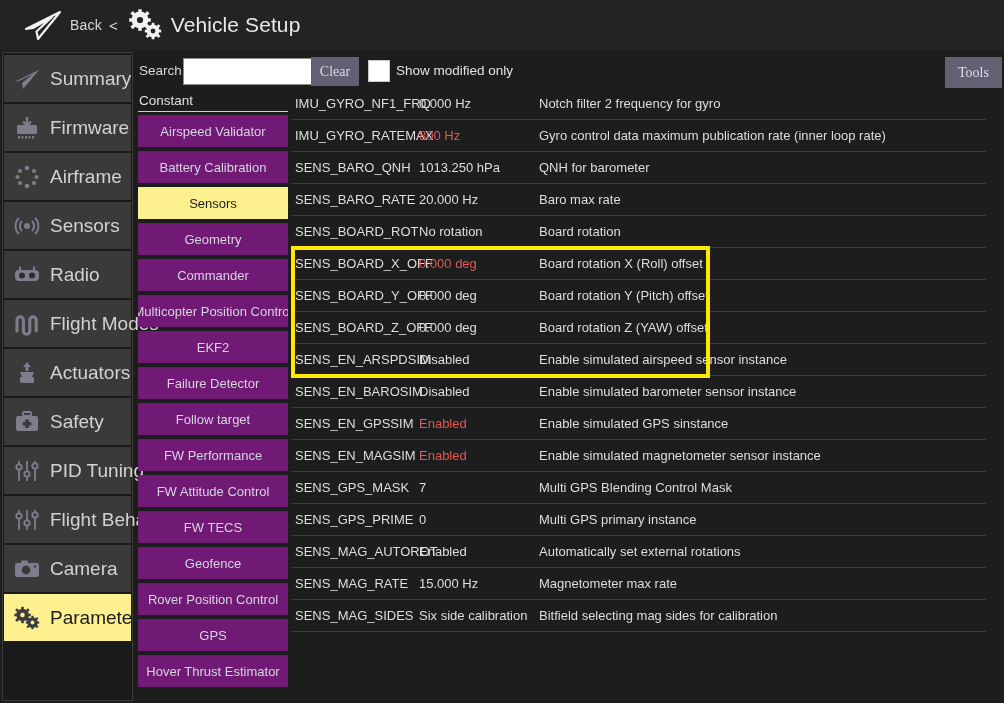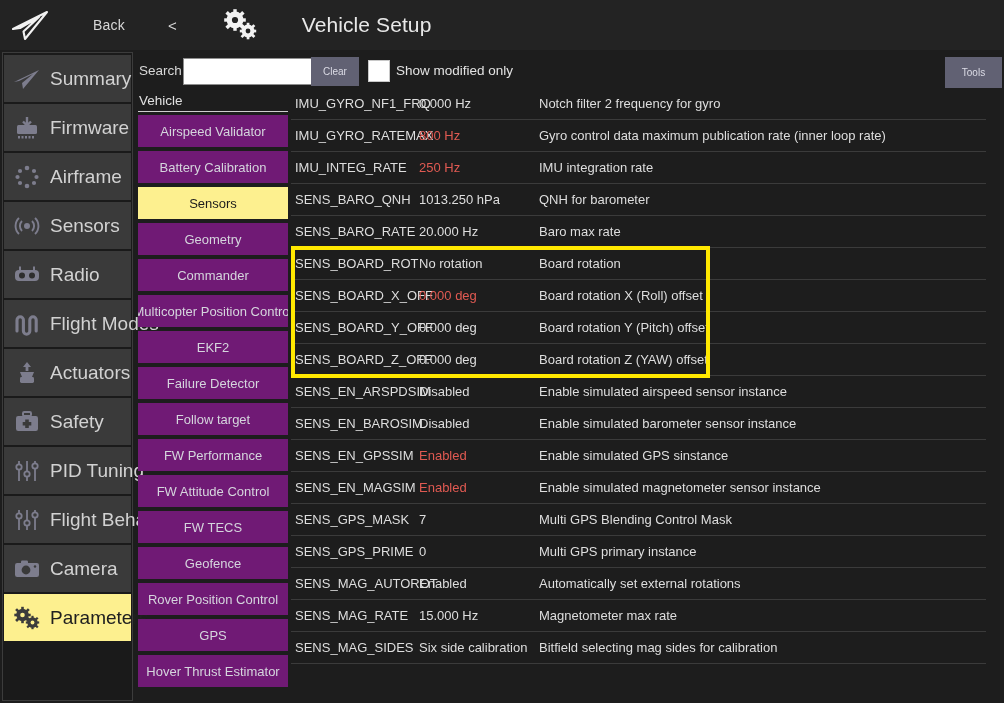--- a/index.html
+++ b/index.html
@@ -8,21 +8,21 @@
     background: #1d1d1d;
     font-family: "Liberation Sans", sans-serif;
     overflow: hidden;
   }
   #app { position: relative; width: 1004px; height: 703px; background: #1d1d1d; }
 
   
   #header {
     position: absolute; left: 0; top: 0; width: 1004px; height: 50px;
     background: #232323;
-    display: flex; align-items: center; padding-left: 9px; gap: 36px;
+    display: flex; align-items: center; padding-left: 22px;
   }
   #header .plane-logo { width: 42px; height: 36px; flex: 0 0 auto; }
   #back-label {
     color: #d8d8d8; font-size: 14px; margin-left: 6px; letter-spacing: .2px;
   }
   #back-chevron { color: #d8d8d8; font-size: 15px; margin-left: 7px; }
   #header .gears-logo { width: 38px; height: 34px; margin-left: 8px; flex: 0 0 auto; }
   #page-title {
     color: #e8e8e8; font-size: 21px; margin-left: 7px; font-weight: 400;
     letter-spacing: .1px;
@@ -54,21 +54,21 @@
     color: #d8d8d8; font-size: 13.5px;
   }
   #search-input {
     position: absolute; left: 47px; top: 6px; width: 149px; height: 27px;
     background: #ffffff; border: 1px solid #8d8d8d;
     font-family: "Liberation Sans", sans-serif; font-size: 13px;
     color: #111; padding: 0 5px; outline: none;
   }
   .btn {
     background: #616173; color: #dcdce6; border: none;
-    font-family: Liberation Sans, sans-serif; font-size: 10px;
+    font-family: Liberation Serif, serif; font-size: 14px;
     cursor: pointer;
   }
   #clear-btn {
     position: absolute; left: 175px; top: 5px; width: 48px; height: 29px;
   }
   #modified-checkbox {
     position: absolute; left: 232px; top: 8px; width: 22px; height: 22px;
     background: #ffffff; border: 1px solid #c8c8c8; cursor: pointer;
   }
   #modified-label {
@@ -365,21 +365,21 @@
   <div id="toolbar">
     <span id="search-label">Search:</span>
     <input id="search-input" type="text" value="" style="">
     <button id="clear-btn" class="btn">Clear</button>
     <div id="modified-checkbox"></div>
     <span id="modified-label">Show modified only</span>
     <button id="tools-btn" class="btn">Tools</button>
   </div>
 
   <div id="grouplist">
-    <div id="group-header-label">Vehicle</div>
+    <div id="group-header-label">Constant</div>
     <div id="group-header-rule"></div>
     <div id="group-items">
         <div class="group-item">Airspeed Validator</div>
         <div class="group-item">Battery Calibration</div>
         <div class="group-item active">Sensors</div>
         <div class="group-item">Geometry</div>
         <div class="group-item">Commander</div>
         <div class="group-item">Multicopter Position Control</div>
         <div class="group-item">EKF2</div>
         <div class="group-item">Failure Detector</div>
@@ -400,25 +400,20 @@
           <div class="p-name">IMU_GYRO_NF1_FRQ</div>
           <div class="p-value">0.000 Hz</div>
           <div class="p-desc">Notch filter 2 frequency for gyro</div>
         </div>
         <div class="param-row">
           <div class="p-name">IMU_GYRO_RATEMAX</div>
           <div class="p-value modified">800 Hz</div>
           <div class="p-desc">Gyro control data maximum publication rate (inner loop rate)</div>
         </div>
         <div class="param-row">
-          <div class="p-name">IMU_INTEG_RATE</div>
-          <div class="p-value modified">250 Hz</div>
-          <div class="p-desc">IMU integration rate</div>
-        </div>
-        <div class="param-row">
           <div class="p-name">SENS_BARO_QNH</div>
           <div class="p-value">1013.250 hPa</div>
           <div class="p-desc">QNH for barometer</div>
         </div>
         <div class="param-row">
           <div class="p-name">SENS_BARO_RATE</div>
           <div class="p-value">20.000 Hz</div>
           <div class="p-desc">Baro max rate</div>
         </div>
         <div class="param-row">

